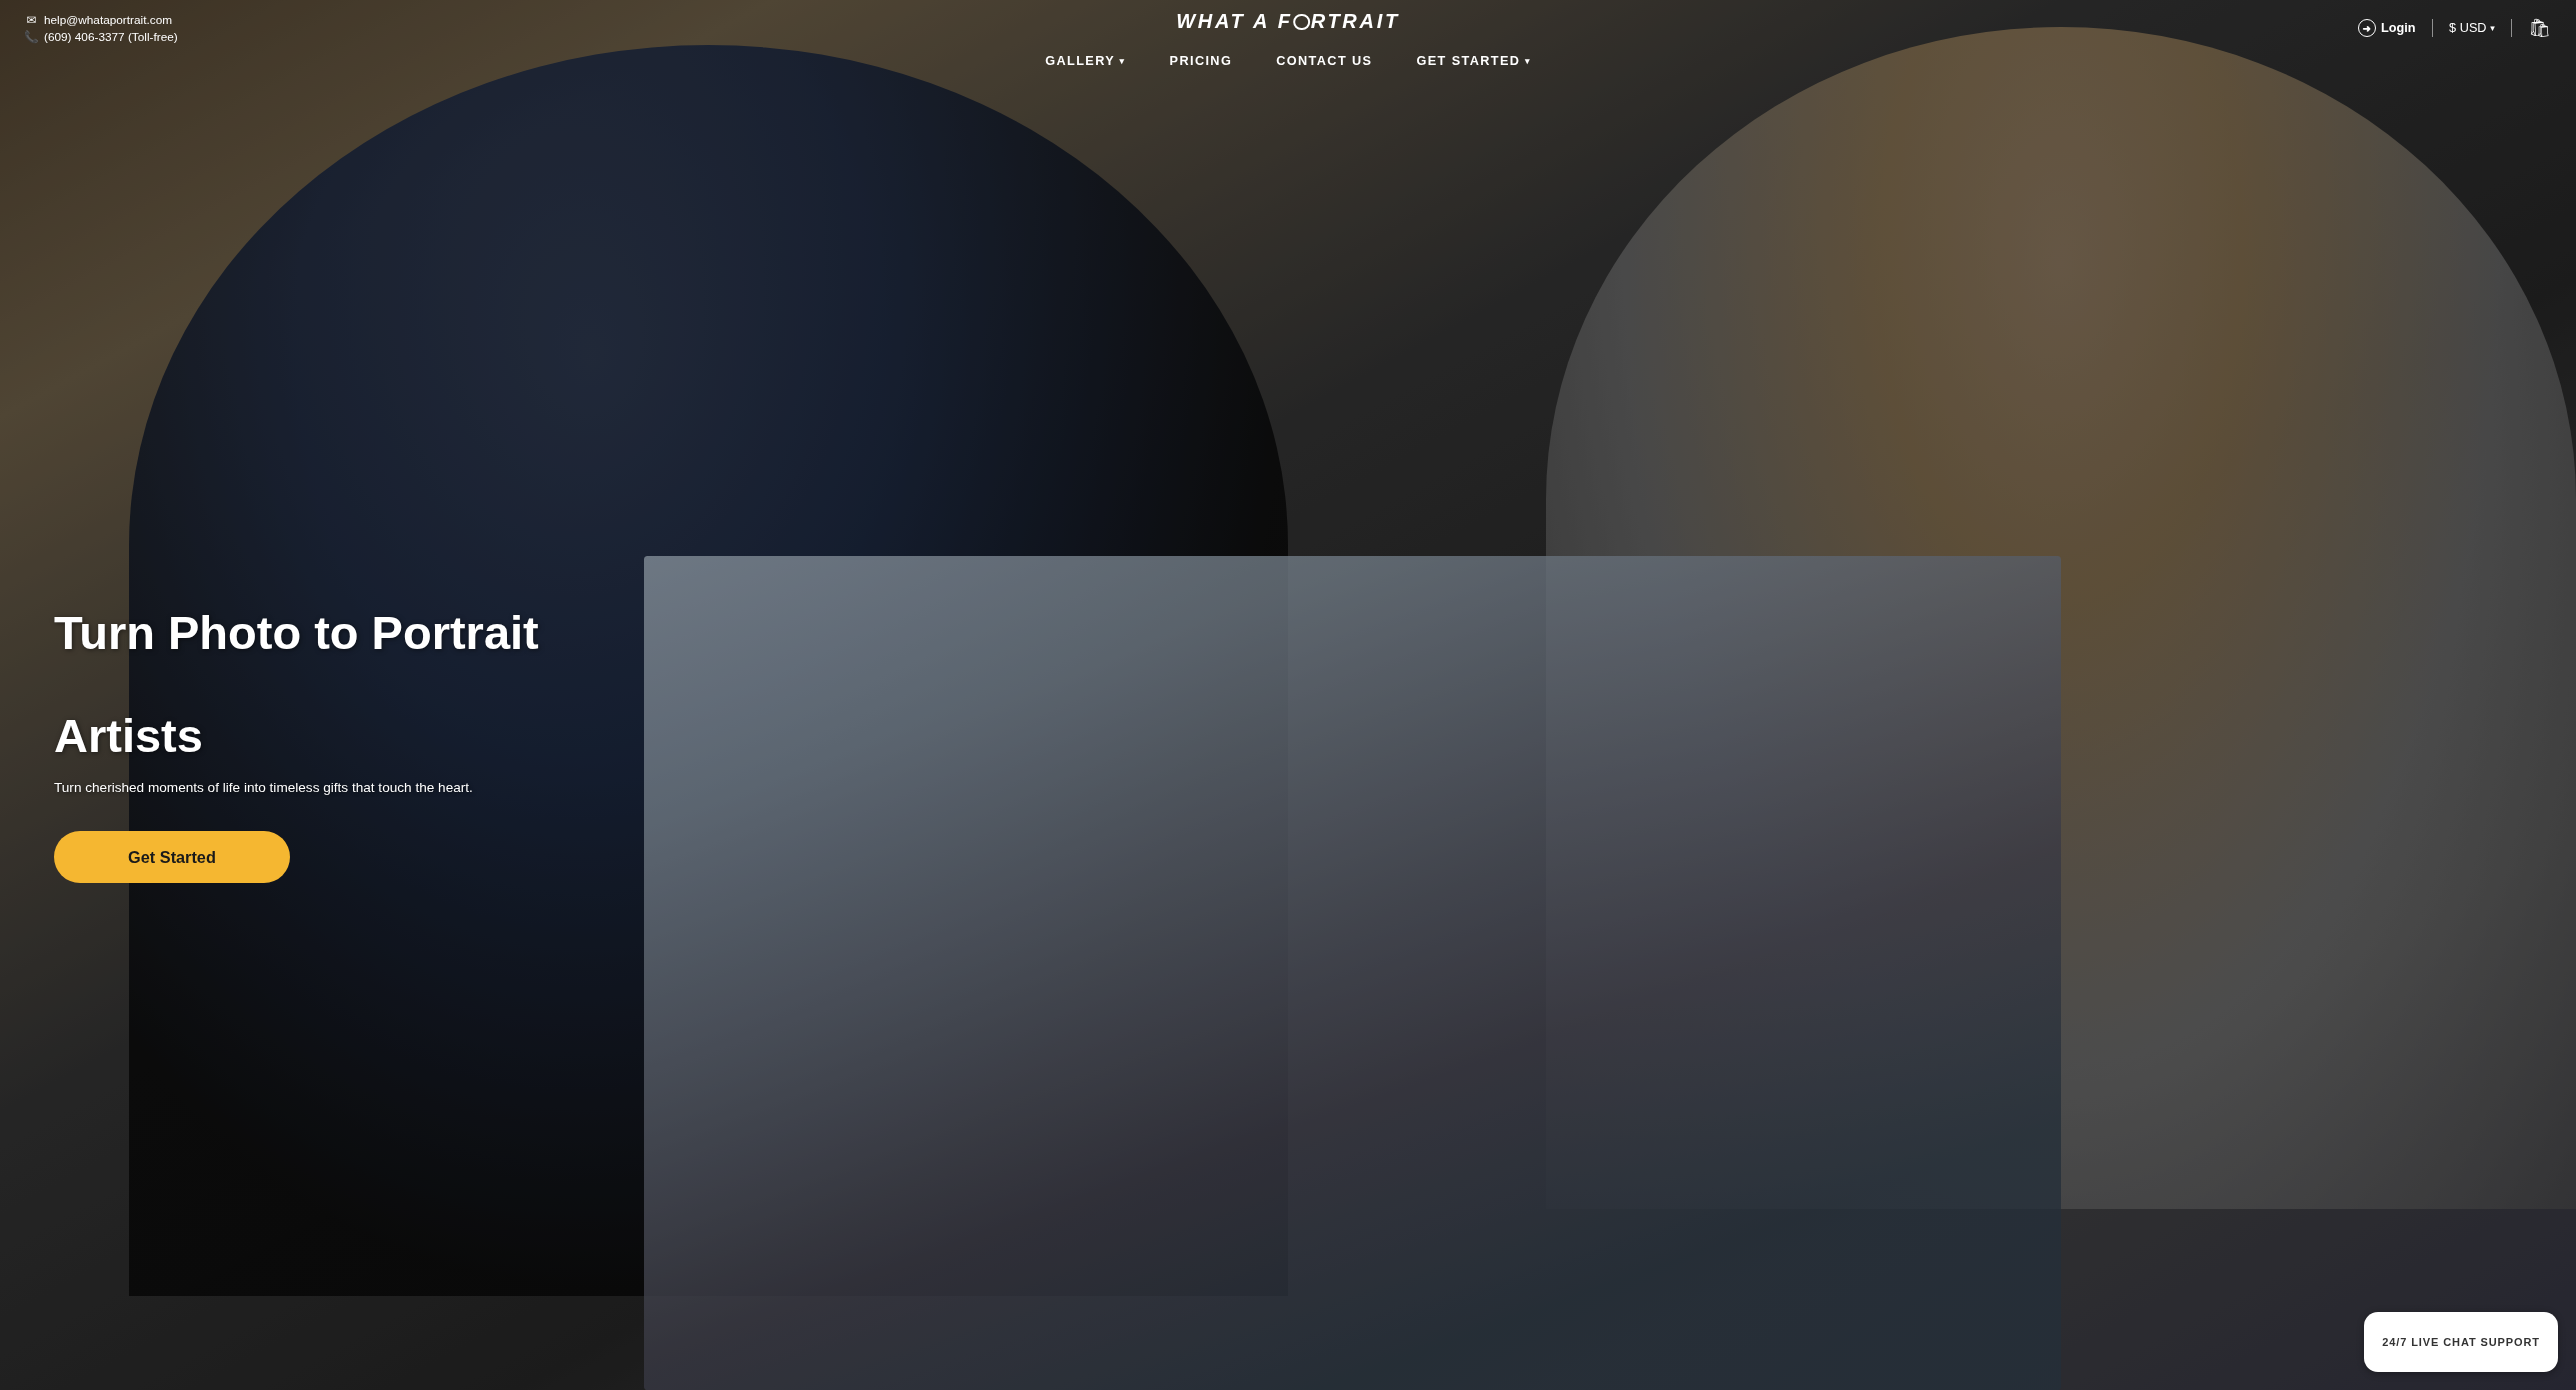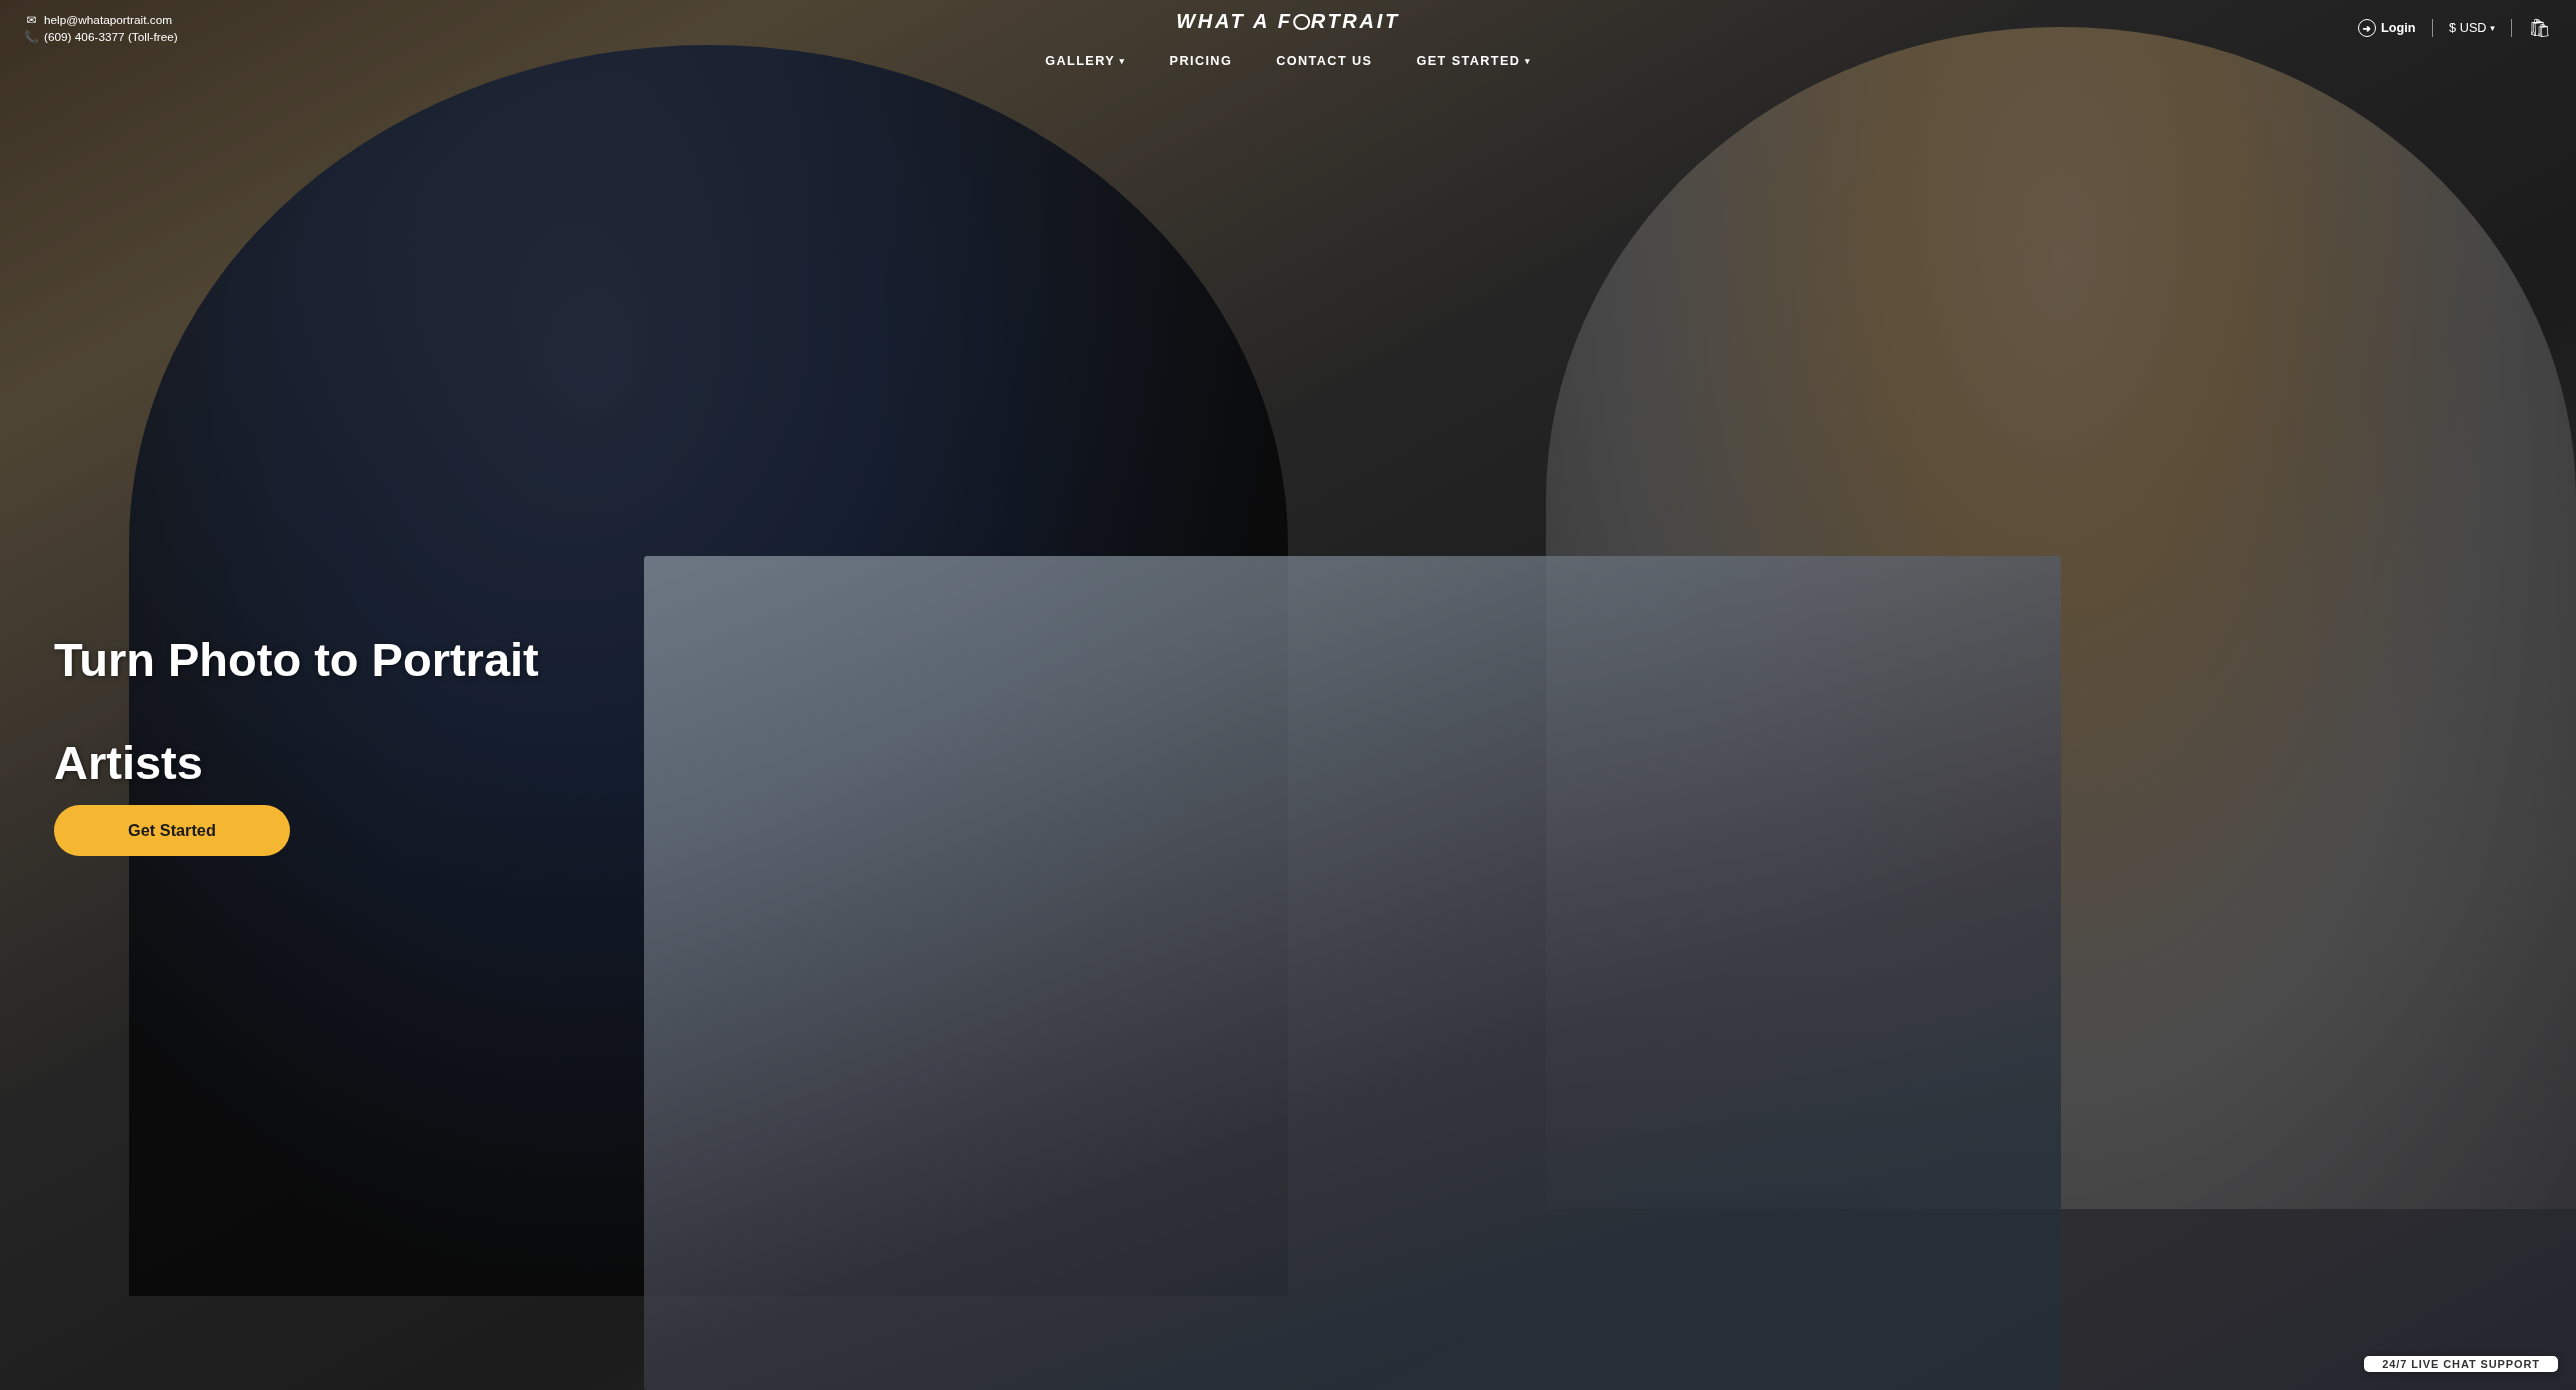--- a/index.html
+++ b/index.html
@@ -275,22 +275,22 @@
     .live-chat-badge {
       position: absolute;
       bottom: 18px;
       right: 18px;
       z-index: 10;
       background: white;
       color: #333;
       font-size: 11px;
       font-weight: 700;
       letter-spacing: 0.9px;
-      padding: 2px 18px;
-      border-radius: 5px;
+      padding: 24px 18px;
+      border-radius: 14px;
       text-transform: uppercase;
       box-shadow: 0 1.8px 7.3px rgba(0,0,0,0.3);
     }
 
     .divider-line {
       width: 0.9px;
       height: 18px;
       background: rgba(255,255,255,0.5);
     }
   </style>
@@ -358,19 +358,20 @@
       <span class="nav-chevron">▾</span>
     </button>
   </nav>
 
   <div class="hero-content">
     <h1 class="hero-title">
       <span>Turn Photo to Portrait</span><br>
       <br>
       <span>Artists</span>
     </h1>
+    <p class="hero-subtitle">Turn cherished moments of life into timeless gifts that touch the heart.</p>
     <button class="cta-button">Get Started</button>
   </div>
 
   <div class="live-chat-badge">24/7 LIVE CHAT SUPPORT</div>
 
 </div>
 
 
 </body></html>

